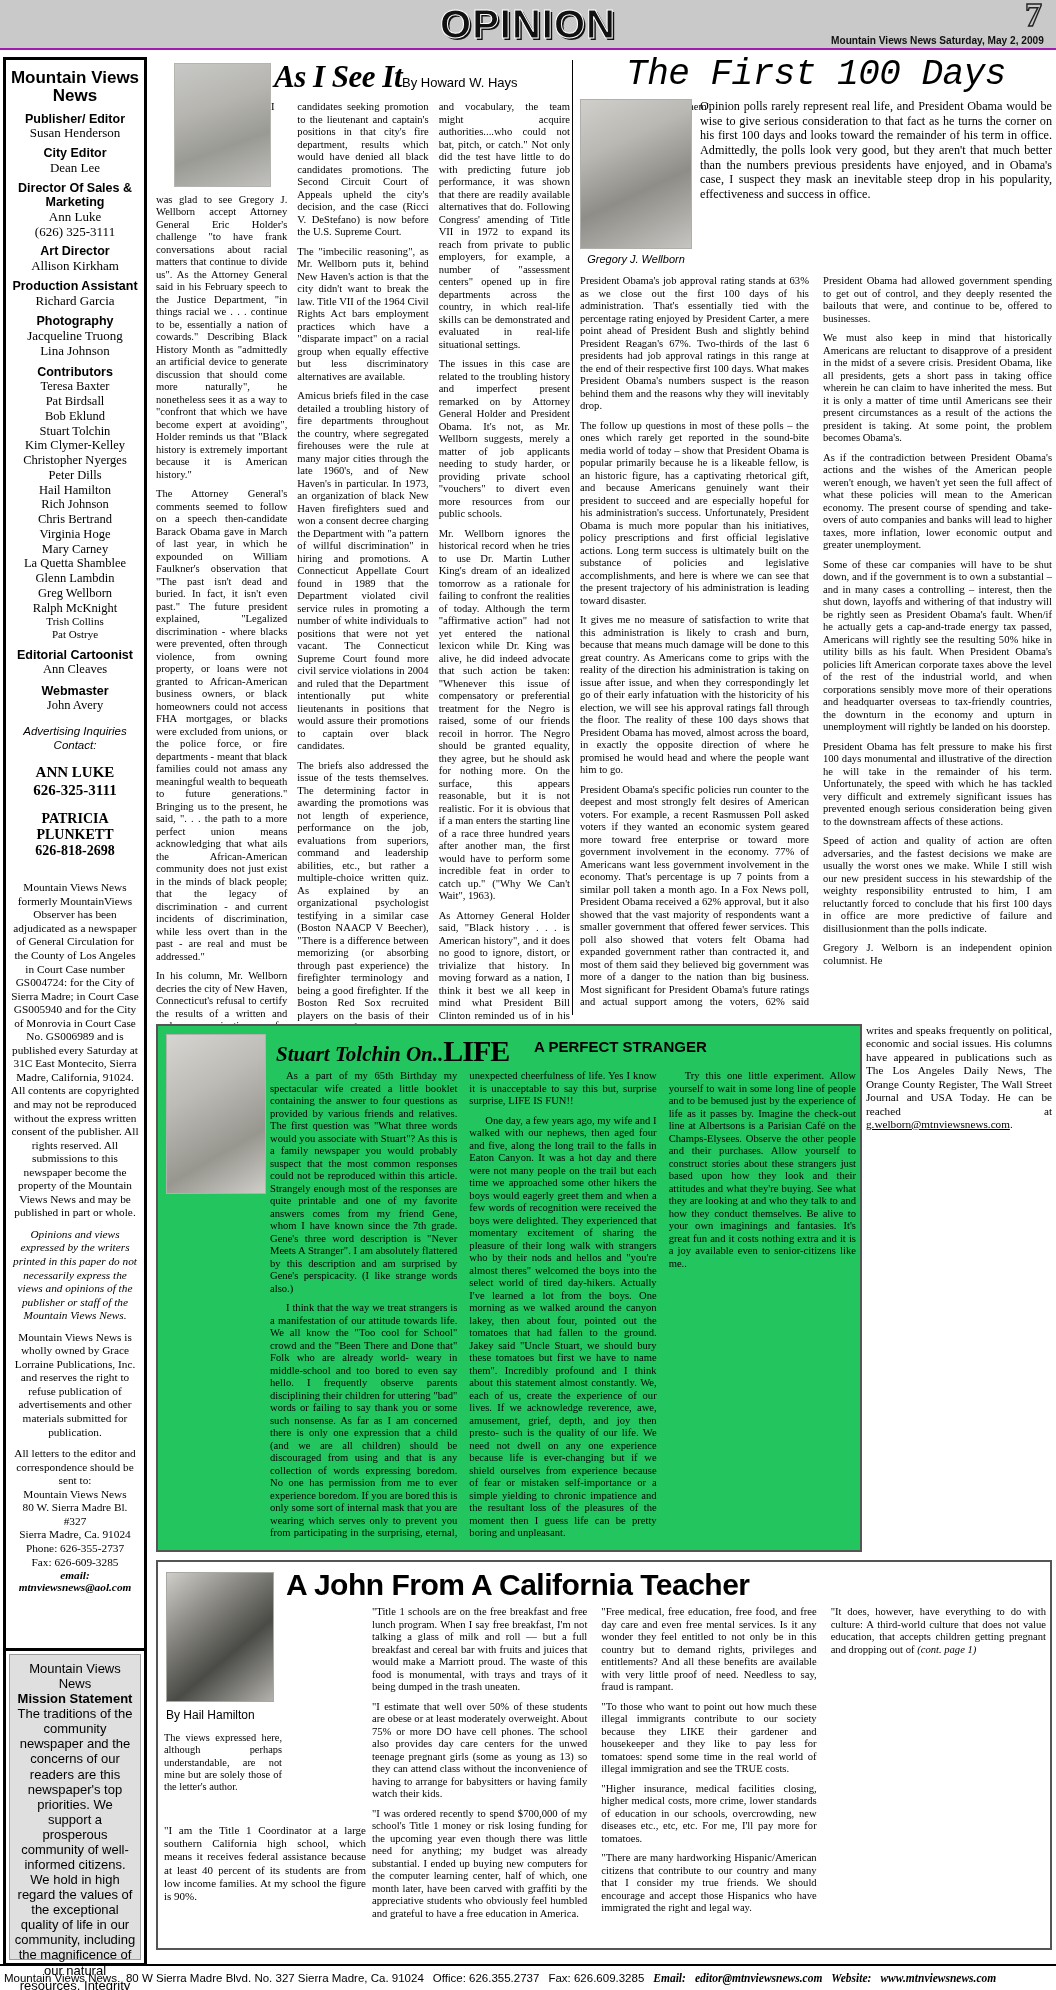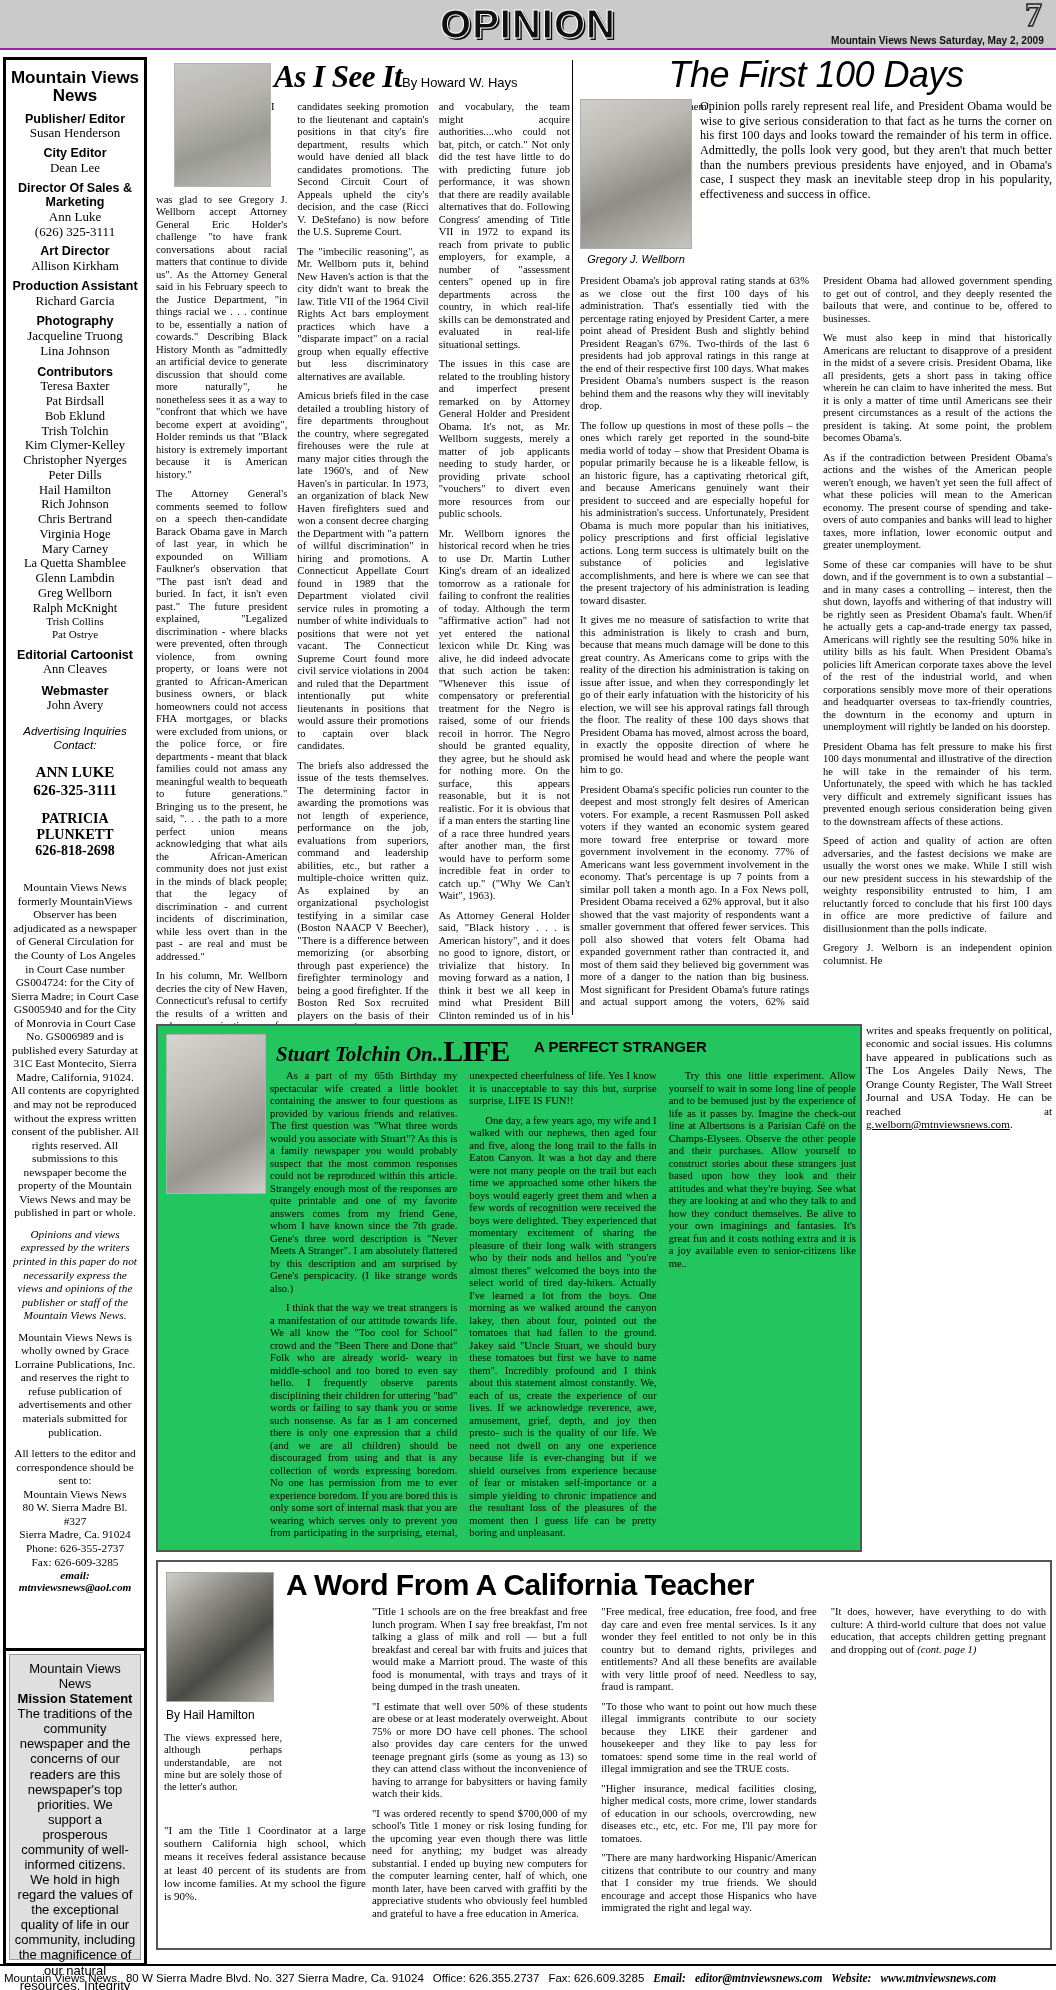--- a/index.html
+++ b/index.html
@@ -157,21 +157,21 @@
   .vrule {
     position:absolute; left:572px; top:60px; width:1px; height:955px;
     background:#000;
   }
   .f100 {
     position:absolute; left:580px; top:57px; width:472px; height:958px;
   }
   .f100-title {
     position:absolute; left:0; top:0; width:472px;
     text-align:center;
-    font-family:Liberation Sans, sans-serif;
+    font-family:Liberation Mono, monospace;
     font-style:italic; font-size:36px; line-height:1;
     letter-spacing:-0.5px;
   }
   .f100-photo {
     position:absolute; left:0; top:42px; width:112px; height:150px;
     background:linear-gradient(155deg,#d0cfcb 0%,#b9b8b3 30%,#8e8d88 60%,#c6c5c1 100%);
     border:1px solid #b0afab;
   }
   .f100-cap {
     position:absolute; left:0; top:196px; width:112px;
@@ -311,21 +311,21 @@
     <div class="sb-name">Richard Garcia</div>
 
     <div class="sb-role">Photography</div>
     <div class="sb-name" style="white-space:pre-line">Jacqueline Truong
 Lina Johnson</div>
 
     <div class="sb-contrib-head">Contributors</div>
     <div class="sb-contrib">Teresa Baxter</div>
     <div class="sb-contrib">Pat Birdsall</div>
     <div class="sb-contrib">Bob Eklund</div>
-    <div class="sb-contrib">Trish Tolchin</div>
+    <div class="sb-contrib">Stuart Tolchin</div>
     <div class="sb-contrib">Kim Clymer-Kelley</div>
     <div class="sb-contrib">Christopher  Nyerges</div>
     <div class="sb-contrib">Peter Dills</div>
     <div class="sb-contrib">Hail Hamilton</div>
     <div class="sb-contrib">Rich Johnson</div>
     <div class="sb-contrib">Chris Bertrand</div>
     <div class="sb-contrib">Virginia Hoge</div>
     <div class="sb-contrib">Mary Carney</div>
     <div class="sb-contrib">La Quetta Shamblee</div>
     <div class="sb-contrib">Glenn Lambdin</div>
@@ -425,21 +425,21 @@
 
 <div class="tolchin-right">
   <div class="f100-foot">
     <span>writes and speaks frequently on political, economic and social issues.  His columns have appeared in publications such as The Los Angeles Daily News, The Orange County Register, The Wall Street Journal and USA Today.  He can be reached at </span><span class="underline">g.welborn@mtnviewsnews.com</span><span>.</span>
   </div>
 </div>
 
 <div class="teacher">
   <div class="teacher-photo"></div>
   <div class="teacher-byline">By Hail Hamilton</div>
-  <div class="teacher-title">A Word From A California Teacher</div>
+  <div class="teacher-title">A John From A California Teacher</div>
   <div class="teacher-disclaimer">The views expressed here, although perhaps understandable, are not mine but are solely those of the letter's author.</div>
   <div class="teacher-cols col-text">
     <p>"Title 1 schools are on the free breakfast and free lunch program.  When I say free breakfast, I'm not talking a glass of milk and roll — but a full breakfast and cereal bar with fruits and juices that would make a Marriott proud.  The waste of this food is monumental, with trays and trays of it being dumped in the trash uneaten.</p>
     <p>"I estimate that well over 50% of these students are obese or at least moderately overweight.  About 75% or more DO have cell phones. The school also provides day care centers for the unwed teenage pregnant girls (some as young as 13) so they can attend class without the inconvenience of having to arrange for babysitters or having family watch their kids.</p>
     <p>"I was ordered recently to spend $700,000 of my school's Title 1 money or risk losing funding for the upcoming year even though there was little need for anything; my budget was already substantial.  I ended up buying new computers for the computer learning center, half of which, one month later, have been carved with graffiti by the appreciative students who obviously feel humbled and grateful to have a free education in America.</p>
     <p>"Free medical, free education, free food, and free day care and even free mental services. Is it any wonder they feel entitled to not only be in this country but to demand rights, privileges and entitlements? And all these benefits are available with very little proof of need. Needless to say, fraud is rampant.</p>
     <p>"To those who want to point out how much these illegal immigrants contribute to our society because they LIKE their gardener and housekeeper and they like to pay less for tomatoes: spend some time in the real world of illegal immigration and see the TRUE costs.</p>
     <p>"Higher insurance, medical facilities closing, higher medical costs, more crime, lower standards of education in our schools, overcrowding, new diseases etc., etc, etc. For me, I'll pay more for tomatoes.</p>
     <p>"There are many hardworking Hispanic/American citizens that contribute to our country and many that I consider my true friends. We should encourage and accept those Hispanics who have immigrated the right and legal way.</p>
     <p><span>"It does, however, have everything to do with culture: A third-world culture that does not value education, that accepts children getting pregnant and dropping out of</span> <span class="cont">(cont. page 1)</span></p>

